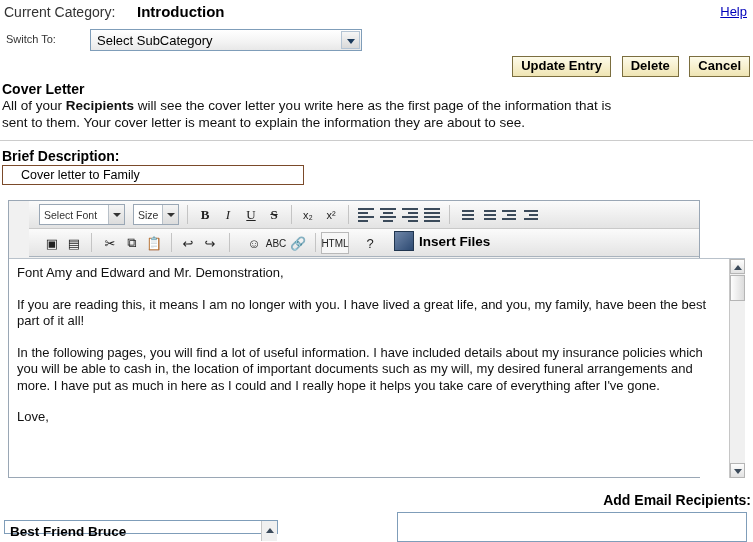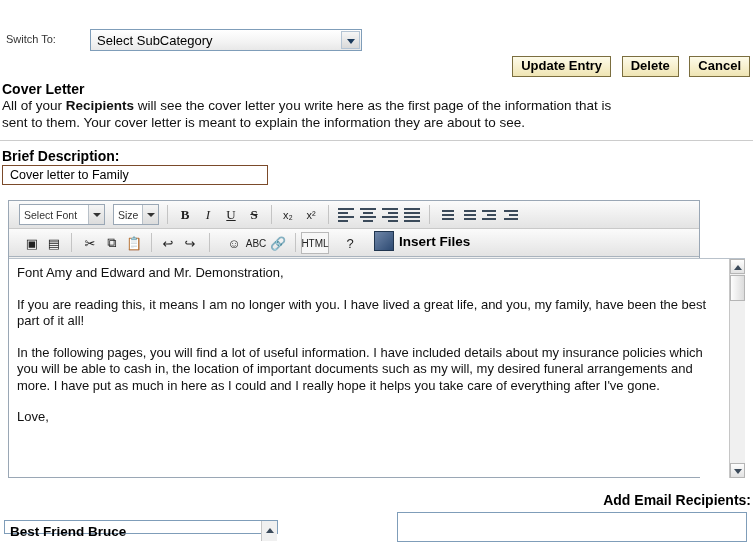--- a/index.html
+++ b/index.html
@@ -84,34 +84,35 @@
     position: absolute; left: 0; top: 140px; width: 753px;
     border-top: 1px solid #cccccc;
   }
 
   .brief-label {
     position: absolute; left: 2px; top: 148px;
     font-size: 14px; font-weight: bold;
   }
   .brief-input {
     position: absolute; left: 2px; top: 165px;
-    width: 266px; height: 20px;
+    width: 302px; height: 20px;
     border: 1px solid #7b4a2a;
     background: #ffffff;
     font-family: "Liberation Sans", sans-serif;
     font-size: 12.5px; color: #000;
-    padding: 1px 7px;
+    padding: 1px 18px;
   }
 
   
   .editor {
     position: absolute; left: 8px; top: 200px;
     width: 692px; height: 278px;
     border: 1px solid #9aa7b5;
     background: #f1f1f1;
+    padding-left: 20px;
   }
   .tb {
     position: relative; height: 28px; width: 100%;
     background: linear-gradient(to bottom, #fbfbfb 0%, #eeeeee 55%, #e3e3e3 100%);
     border-bottom: 1px solid #c9c9c9;
   }
   .tb2 { border-bottom: 1px solid #a9b3bd; }
   .tbtn {
     position: absolute; top: 3px; height: 22px;
     display: flex; align-items: center; justify-content: center;
@@ -217,20 +218,25 @@
     position: absolute; left: 397px; top: 512px;
     width: 350px; height: 30px;
     border: 1px solid #7f9db9; background: #ffffff;
   }
 </style>
 </head>
 <body>
 
 <div class="page">
 
+  <div class="topbar">
+    <span class="cur-cat-label">Current Category:</span>
+    <span class="cur-cat-value">Introduction</span>
+    <span class="help-link">Help</span>
+  </div>
 
   <span class="switch-label">Switch To:</span>
   <div class="subcat-select">
     <span class="sel-text">Select SubCategory</span>
     <span class="sel-arrow"></span>
   </div>
 
   <div class="btn-row">
     <span class="btn">Update Entry</span>
     <span class="btn">Delete</span>

